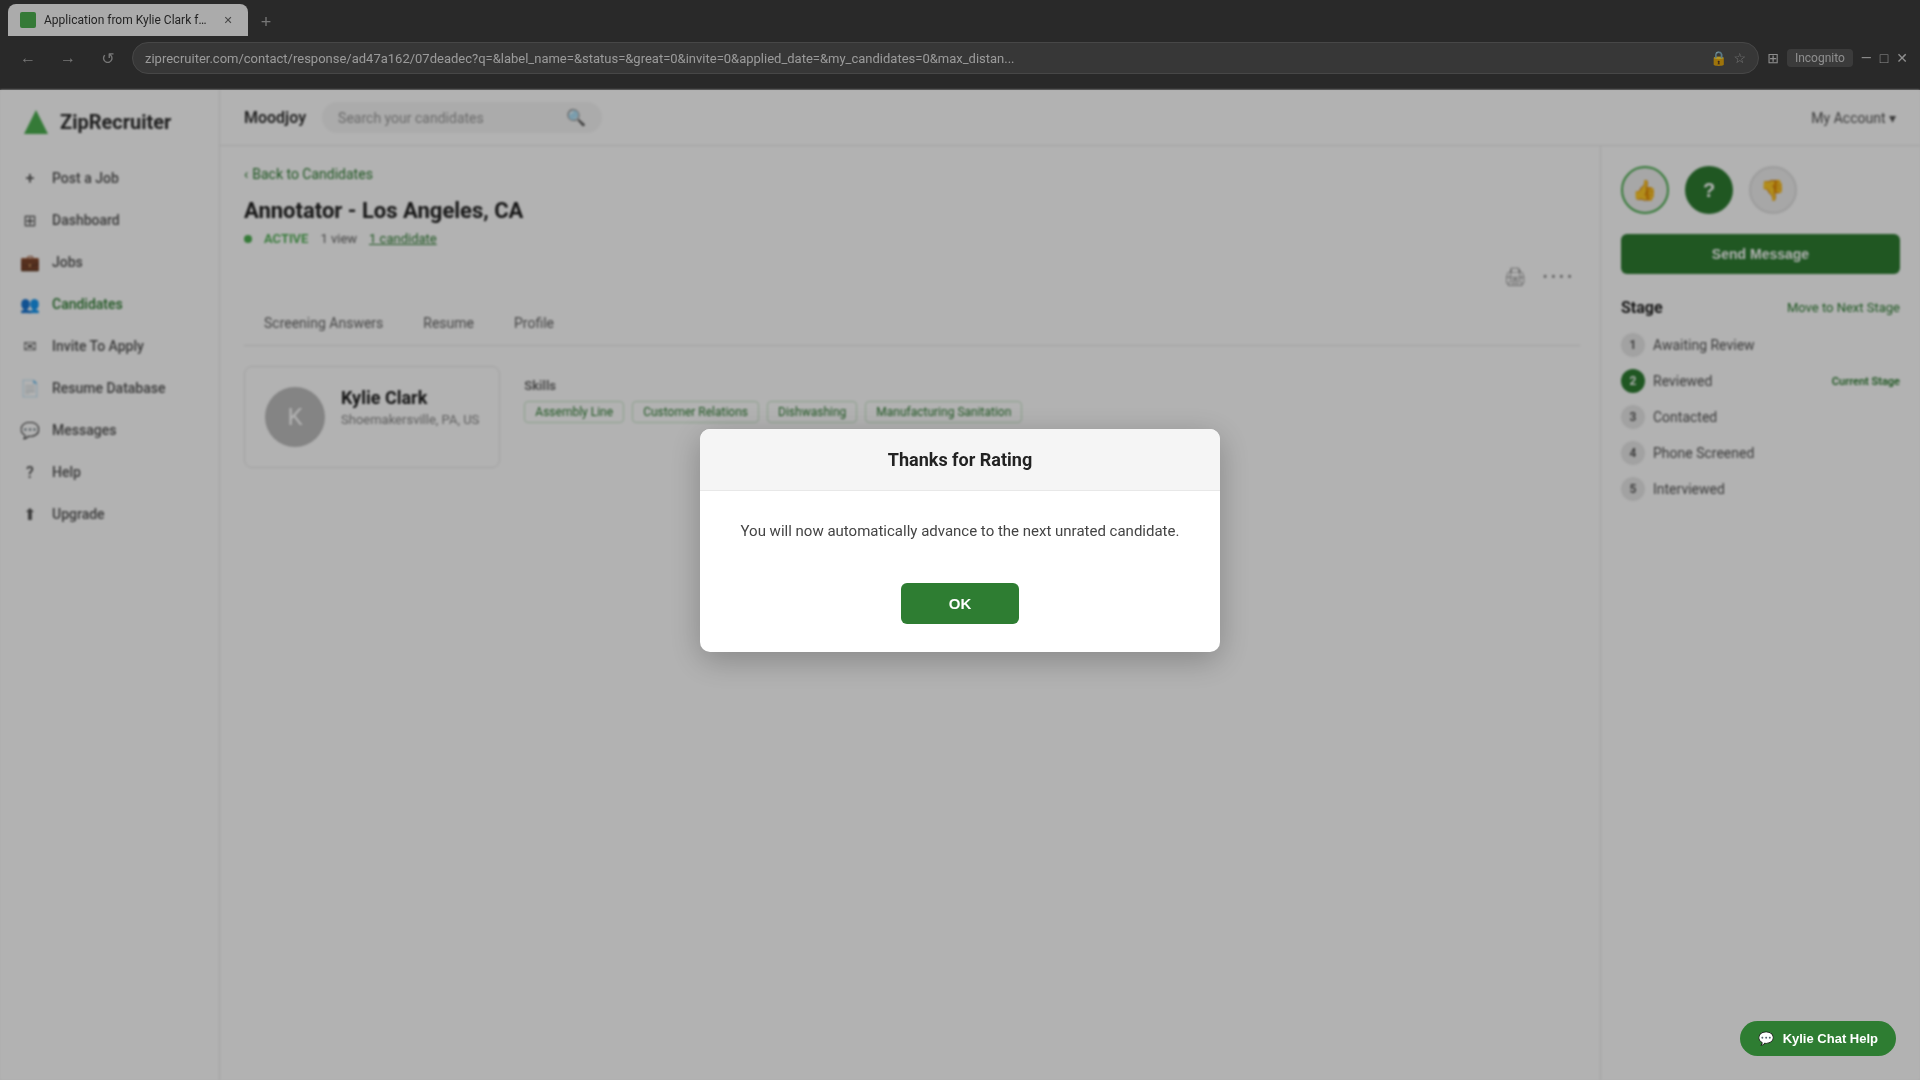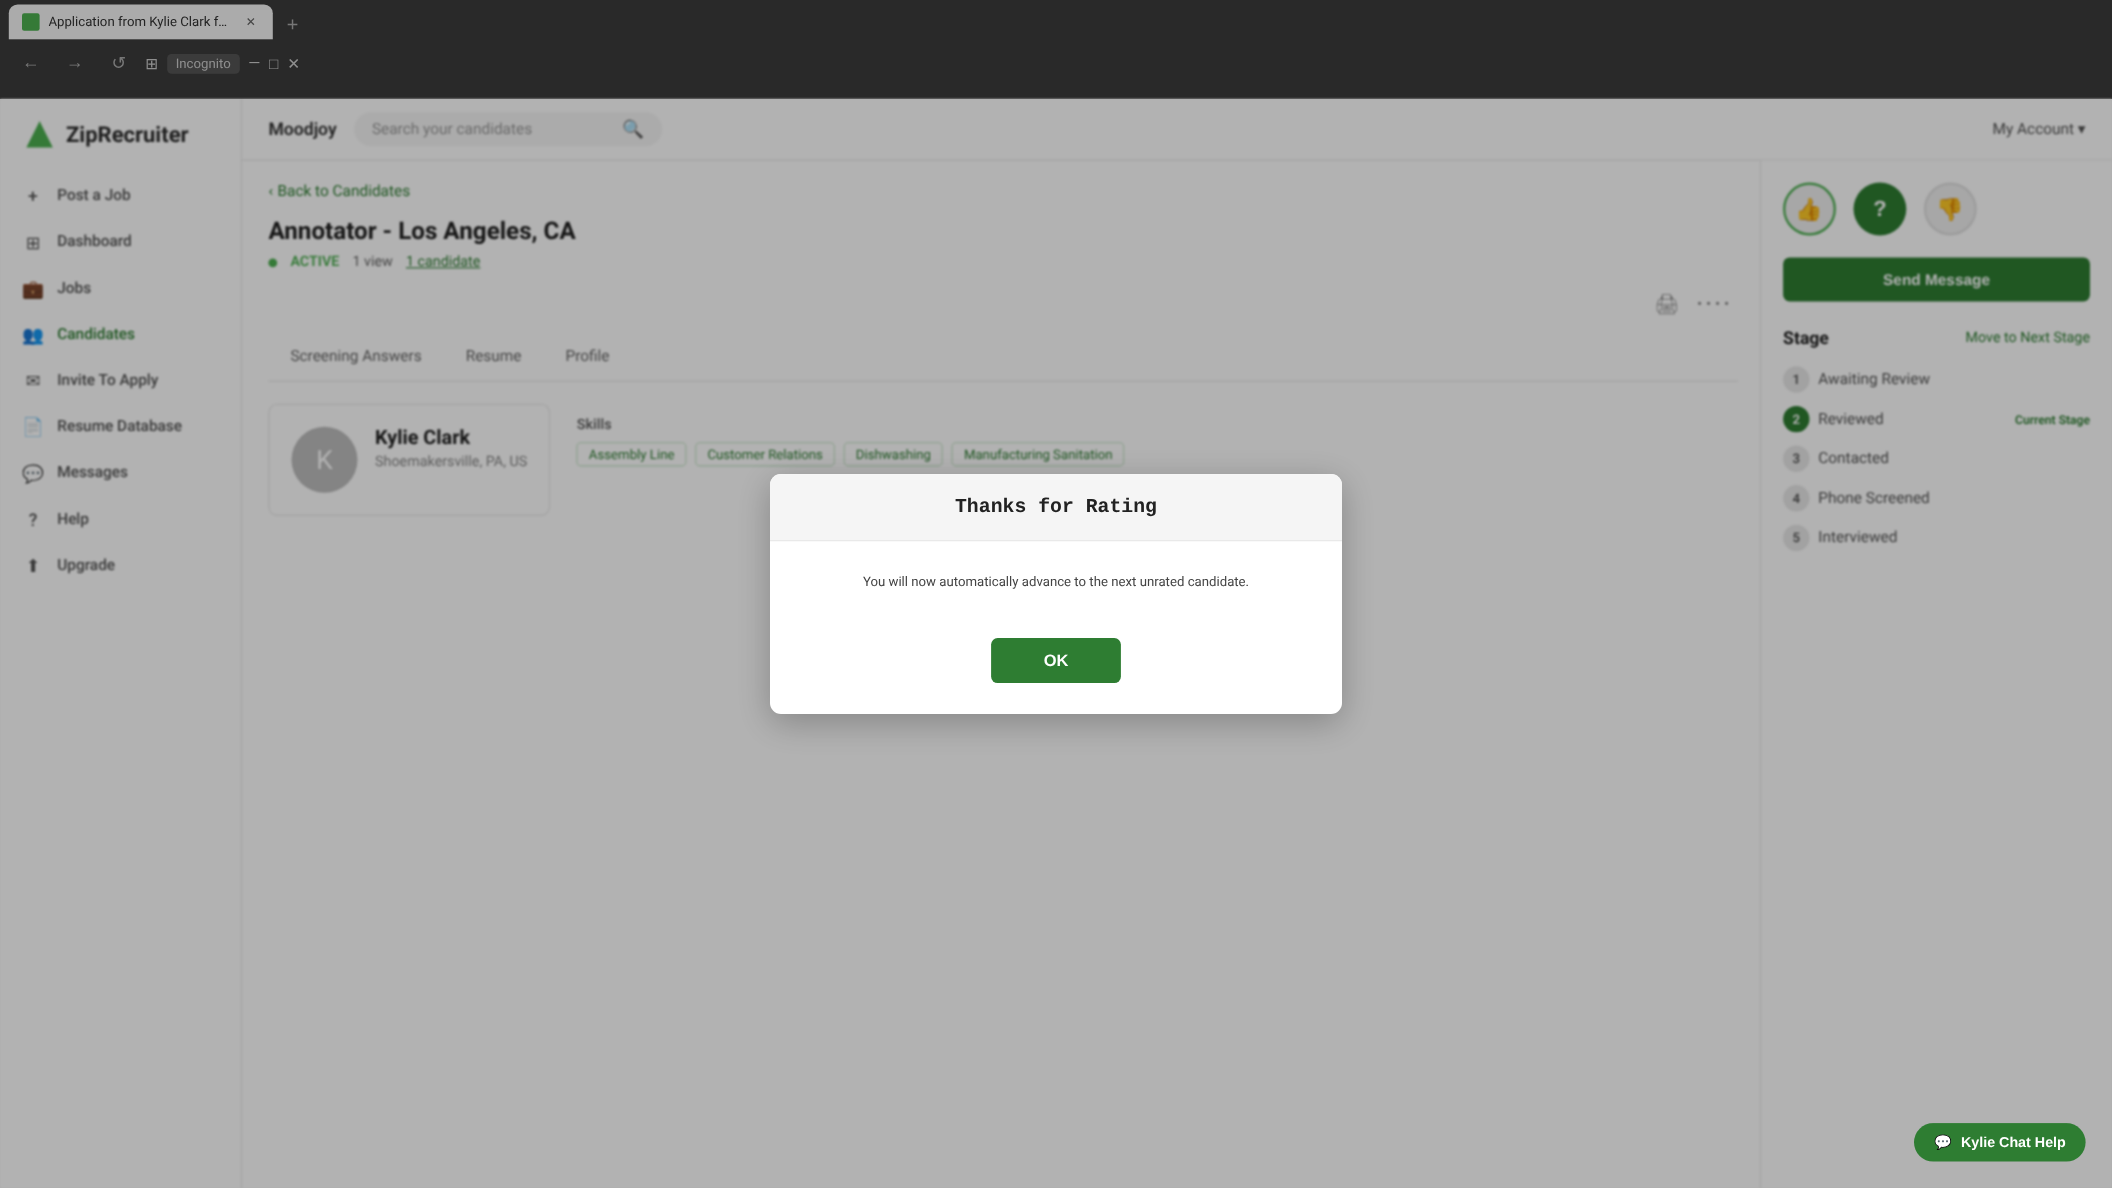--- a/index.html
+++ b/index.html
@@ -442,33 +442,32 @@
       border-radius: 10px;
       box-shadow: 0 8px 32px rgba(0,0,0,0.25);
       width: 520px;
       overflow: hidden;
     }
     .modal-header {
       background: #f5f5f5;
       padding: 20px 24px;
       text-align: center;
       border-bottom: 1px solid #e8e8e8;
-      font-family: Liberation Mono, monospace;
     }
     .modal-title {
       font-size: 18px;
       font-weight: 700;
       color: #222;
     }
     .modal-body {
       padding: 28px 32px;
       text-align: center;
     }
     .modal-message {
-      font-size: 12px;
+      font-size: 15px;
       color: #444;
       line-height: 1.6;
       margin-bottom: 40px;
     }
     .modal-actions {
       display: flex;
       gap: 16px;
       justify-content: center;
     }
     .btn-ok {
@@ -526,20 +525,27 @@
       <div class="tab-favicon"></div>
       <span class="tab-title">Application from Kylie Clark fo...</span>
       <span class="tab-close">✕</span>
     </div>
     <button class="new-tab-btn">+</button>
   </div>
   <div class="address-bar-row">
     <button class="nav-btn">←</button>
     <button class="nav-btn">→</button>
     <button class="nav-btn">↺</button>
+    <div class="address-bar">
+      <span class="address-text">ziprecruiter.com/contact/response/ad47a162/07deadec?q=&amp;label_name=&amp;status=&amp;great=0&amp;invite=0&amp;applied_date=&amp;my_candidates=0&amp;max_distan...</span>
+      <div class="address-icons">
+        <span>🔒</span>
+        <span>☆</span>
+      </div>
+    </div>
     <div class="browser-right-controls">
       <span>⊞</span>
       <span class="incognito-badge">Incognito</span>
       <span>—</span>
       <span>□</span>
       <span>✕</span>
     </div>
   </div>
 </div>
 

